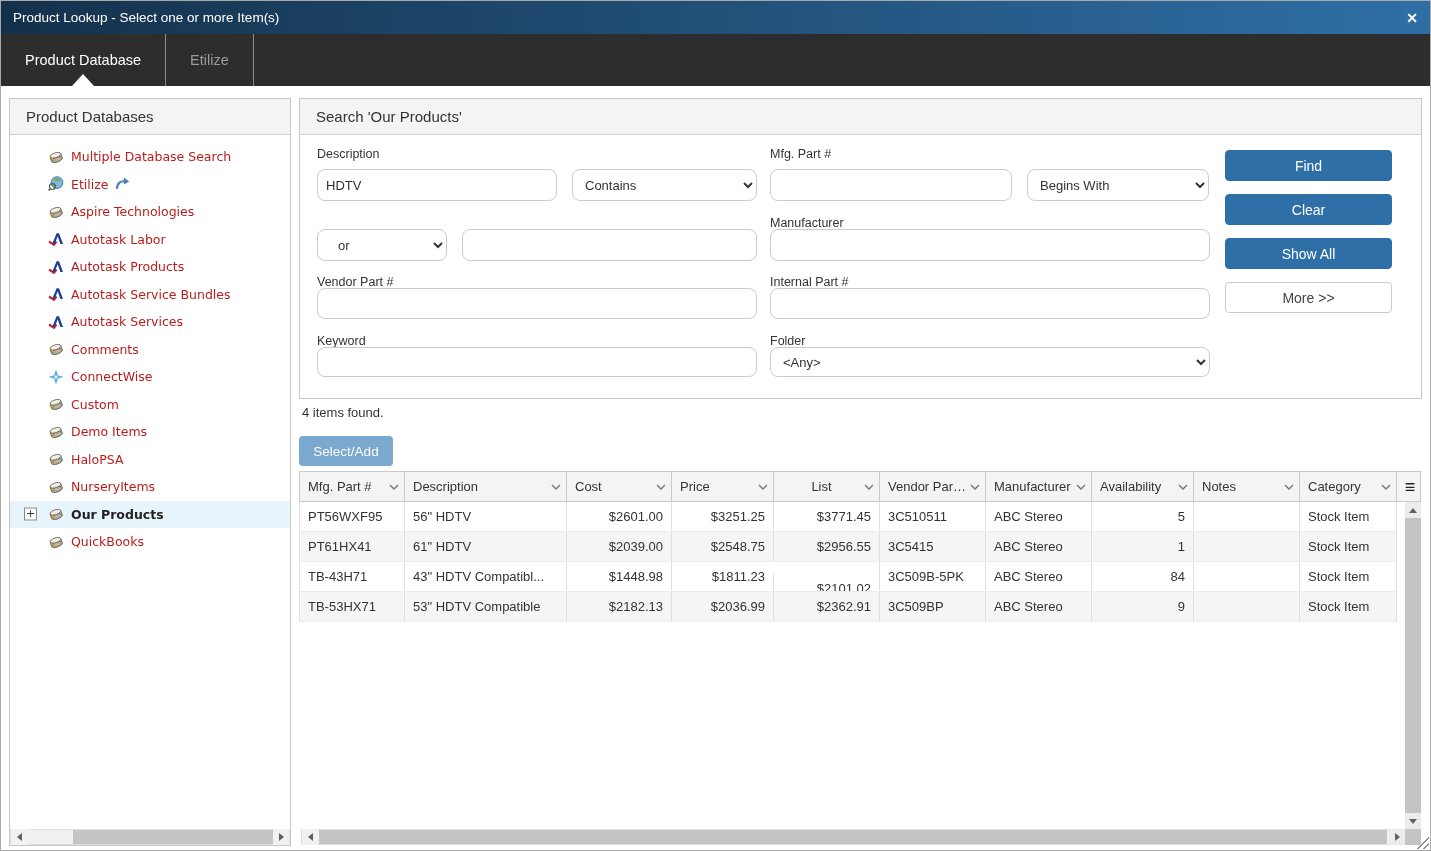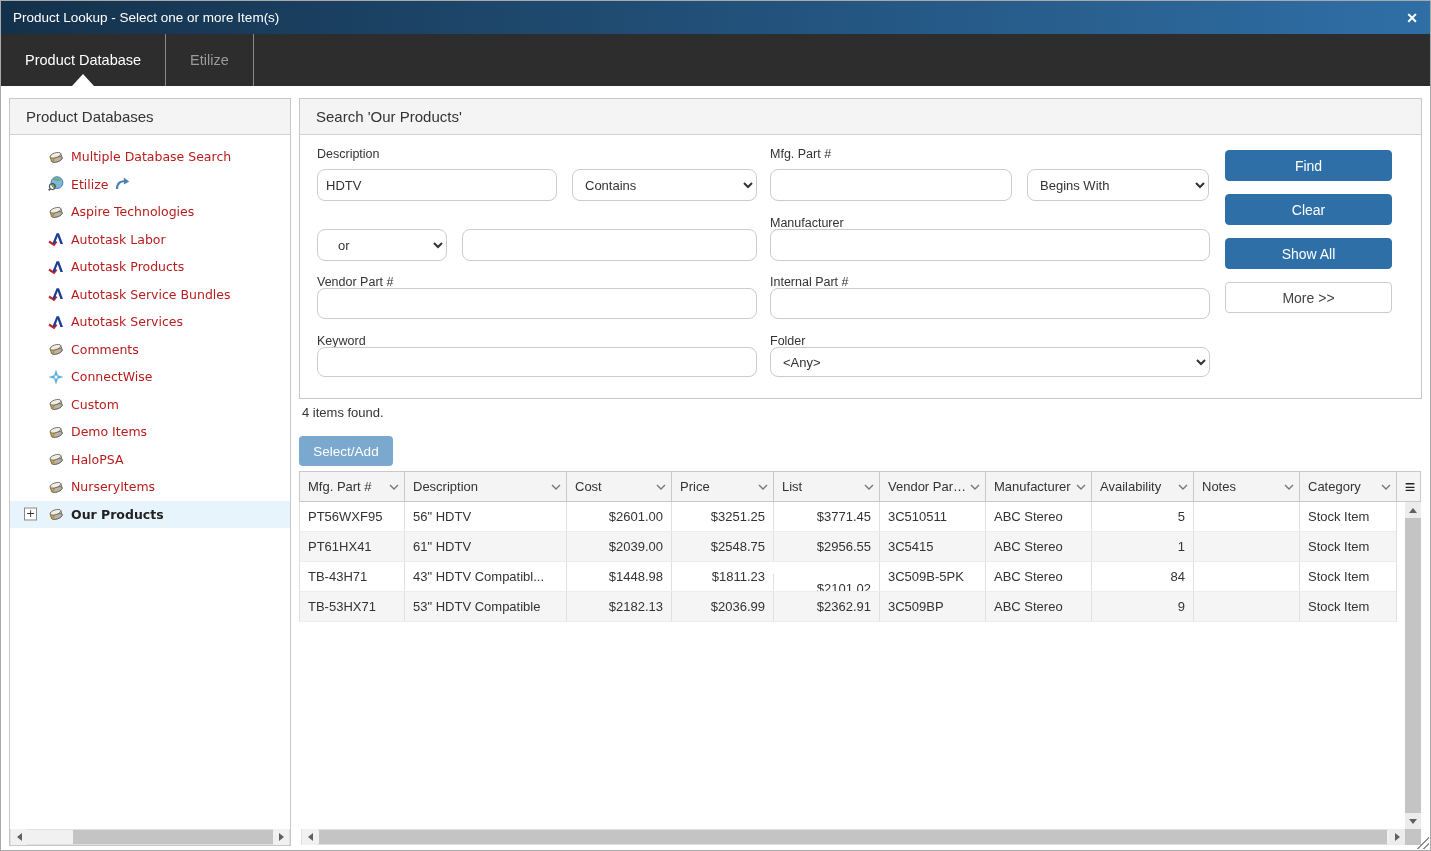--- a/index.html
+++ b/index.html
@@ -309,20 +309,33 @@
             <g transform="rotate(-18 8 8)">
               <path d="M2.4 6.2 L13.6 6.2 L13.6 10.6 A5.6 2.4 0 0 1 2.4 10.6 Z" fill="#cfcabc" stroke="#67625a" stroke-width="0.8"></path>
               <ellipse cx="8" cy="10.6" rx="5.6" ry="2.4" fill="#b9b4a5" stroke="#67625a" stroke-width="0.8"></ellipse>
               <ellipse cx="8" cy="6.2" rx="5.6" ry="2.4" fill="#efede4" stroke="#67625a" stroke-width="0.8"></ellipse>
               <path d="M3 8.1 l2.3 0.9 -0.5 2 -2.1-1.1 Z" fill="#f5b02c" stroke="#a07414" stroke-width="0.5"></path>
             </g>
           </svg>
         </span>
         <span>Our Products</span>
       </div>
+      <div class="side-item">
+        <span class="icon">
+          <svg width="16" height="16" viewBox="0 0 16 16">
+            <g transform="rotate(-18 8 8)">
+              <path d="M2.4 6.2 L13.6 6.2 L13.6 10.6 A5.6 2.4 0 0 1 2.4 10.6 Z" fill="#cfcabc" stroke="#67625a" stroke-width="0.8"></path>
+              <ellipse cx="8" cy="10.6" rx="5.6" ry="2.4" fill="#b9b4a5" stroke="#67625a" stroke-width="0.8"></ellipse>
+              <ellipse cx="8" cy="6.2" rx="5.6" ry="2.4" fill="#efede4" stroke="#67625a" stroke-width="0.8"></ellipse>
+              <path d="M3 8.1 l2.3 0.9 -0.5 2 -2.1-1.1 Z" fill="#f5b02c" stroke="#a07414" stroke-width="0.5"></path>
+            </g>
+          </svg>
+        </span>
+        <span>QuickBooks</span>
+      </div>
     </div>
 </div>
 
 <div class="panel search-panel">
   <div class="panel-header">Search 'Our Products'</div>
   <div class="form">
     <span class="f-label" style="left:17px; top:12px;">Description</span>
     <input class="txt" style="left: 17px; top: 34px; width: 240px;" value="HDTV">
     <select class="sel" style="left:272px; top:34px; width:185px;">
       <option>Contains</option>
@@ -393,21 +406,21 @@
         </span>
       </div>
       <div class="th" style="width: 102px;">
         <span class="th-label">Price</span>
         <span class="chev">
           <svg width="10" height="6" viewBox="0 0 10 6">
             <path d="M1 1 L5 5 L9 1" fill="none" stroke="#777" stroke-width="1.4"></path>
           </svg>
         </span>
       </div>
-      <div class="th" style="width: 106px;">
+      <div class="th" style="width: 106px; text-align: center;">
         <span class="th-label">List</span>
         <span class="chev">
           <svg width="10" height="6" viewBox="0 0 10 6">
             <path d="M1 1 L5 5 L9 1" fill="none" stroke="#777" stroke-width="1.4"></path>
           </svg>
         </span>
       </div>
       <div class="th" style="width: 106px;">
         <span class="th-label">Vendor Part #</span>
         <span class="chev">

